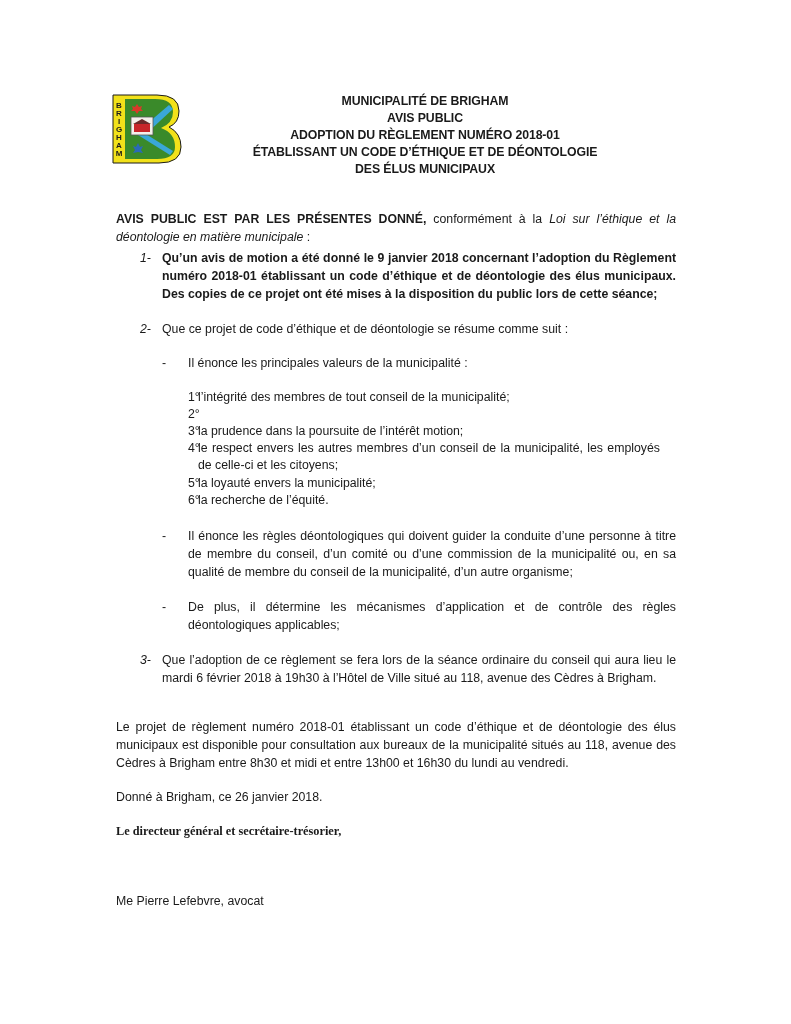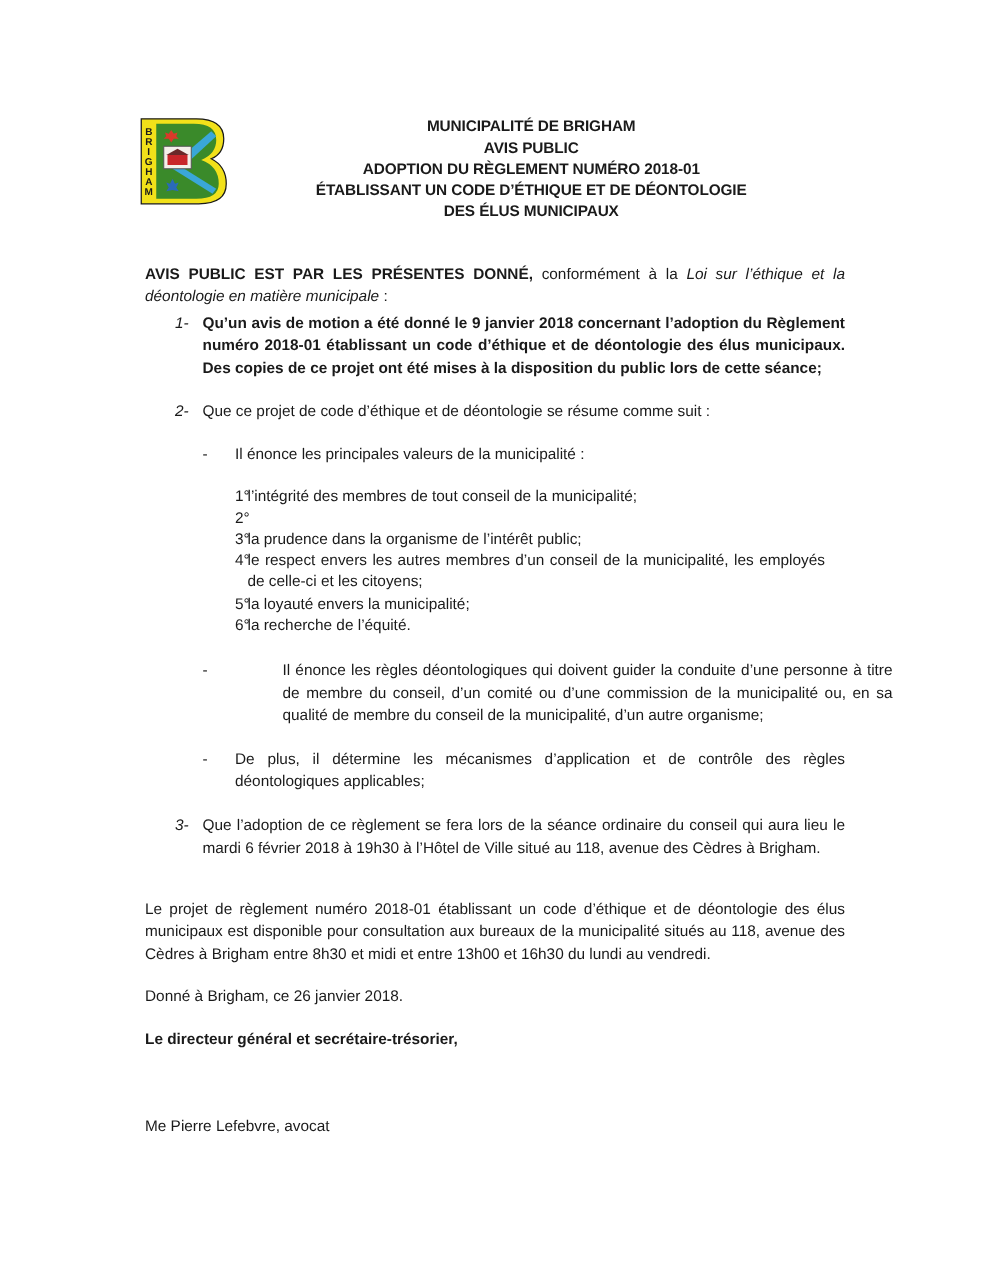--- a/index.html
+++ b/index.html
@@ -72,37 +72,37 @@
   <div class="num" style="top:320px;">2-</div>
   <div class="item" style="top:320px;">Que ce projet de code d’éthique et de déontologie se résume comme suit :</div>
 
   <div class="dash" style="top:354px;">-</div>
   <div class="sub" style="top:354px;">Il énonce les principales valeurs de la municipalité :</div>
 
   <div class="deg" style="top:389px;">1°</div>
   <div class="val" style="top:389px;">l’intégrité des membres de tout conseil de la municipalité;</div>
   <div class="deg" style="top:406px;">2°</div>
   <div class="deg" style="top:423px;">3°</div>
-  <div class="val" style="top:423px;">la prudence dans la organisme de l’intérêt public;</div>
+  <div class="val" style="top:423px;">la prudence dans la poursuite de l’intérêt motion;</div>
   <div class="deg" style="top:440px;">4°</div>
   <div class="val" style="top:440px;">le respect envers les autres membres d’un conseil de la municipalité, les employés de celle-ci et les citoyens;</div>
   <div class="deg" style="top:475px;">5°</div>
   <div class="val" style="top:475px;">la loyauté envers la municipalité;</div>
   <div class="deg" style="top:492px;">6°</div>
   <div class="val" style="top:492px;">la recherche de l’équité.</div>
 
   <div class="dash" style="top:527px;">-</div>
-  <div class="sub" style="top:527px;margin-left:38px;">Il énonce les règles déontologiques qui doivent guider la conduite d’une personne à titre de membre du conseil, d’un comité ou d’une commission de la municipalité ou, en sa qualité de membre du conseil de la municipalité, d’un autre organisme;</div>
+  <div class="sub" style="top:527px;">Il énonce les règles déontologiques qui doivent guider la conduite d’une personne à titre de membre du conseil, d’un comité ou d’une commission de la municipalité ou, en sa qualité de membre du conseil de la municipalité, d’un autre organisme;</div>
 
   <div class="dash" style="top:598px;">-</div>
   <div class="sub" style="top:598px;">De plus, il détermine les mécanismes d’application et de contrôle des règles déontologiques applicables;</div>
 
   <div class="num" style="top:651px;">3-</div>
   <div class="item" style="top:651px;">Que l’adoption de ce règlement se fera lors de la séance ordinaire du conseil qui aura lieu le mardi 6 février 2018 à 19h30 à l’Hôtel de Ville situé au 118, avenue des Cèdres à Brigham.</div>
 
   <div class="para" style="top:718px;">Le projet de règlement numéro 2018-01 établissant un code d’éthique et de déontologie des élus municipaux est disponible pour consultation aux bureaux de la municipalité situés au 118, avenue des Cèdres à Brigham entre 8h30 et midi et entre 13h00 et 16h30 du lundi au vendredi.</div>
 
   <div class="para" style="top:788px;">Donné à Brigham, ce 26 janvier 2018.</div>
 
-  <div class="para b" style="top:822px;">Le directeur général et secrétaire-trésorier,</div>
+  <div class="para b" style="top:822px;font-family:Liberation Serif, serif;">Le directeur général et secrétaire-trésorier,</div>
   <div class="para" style="top:892px;">Me Pierre Lefebvre, avocat</div>
 
 </div>
 
 </body></html>

